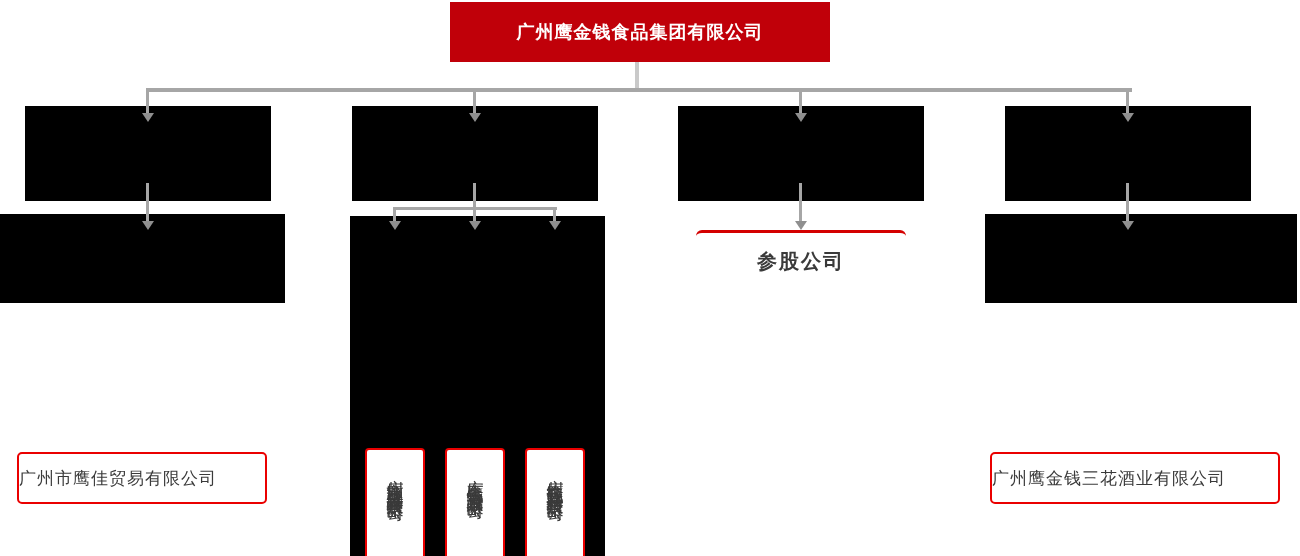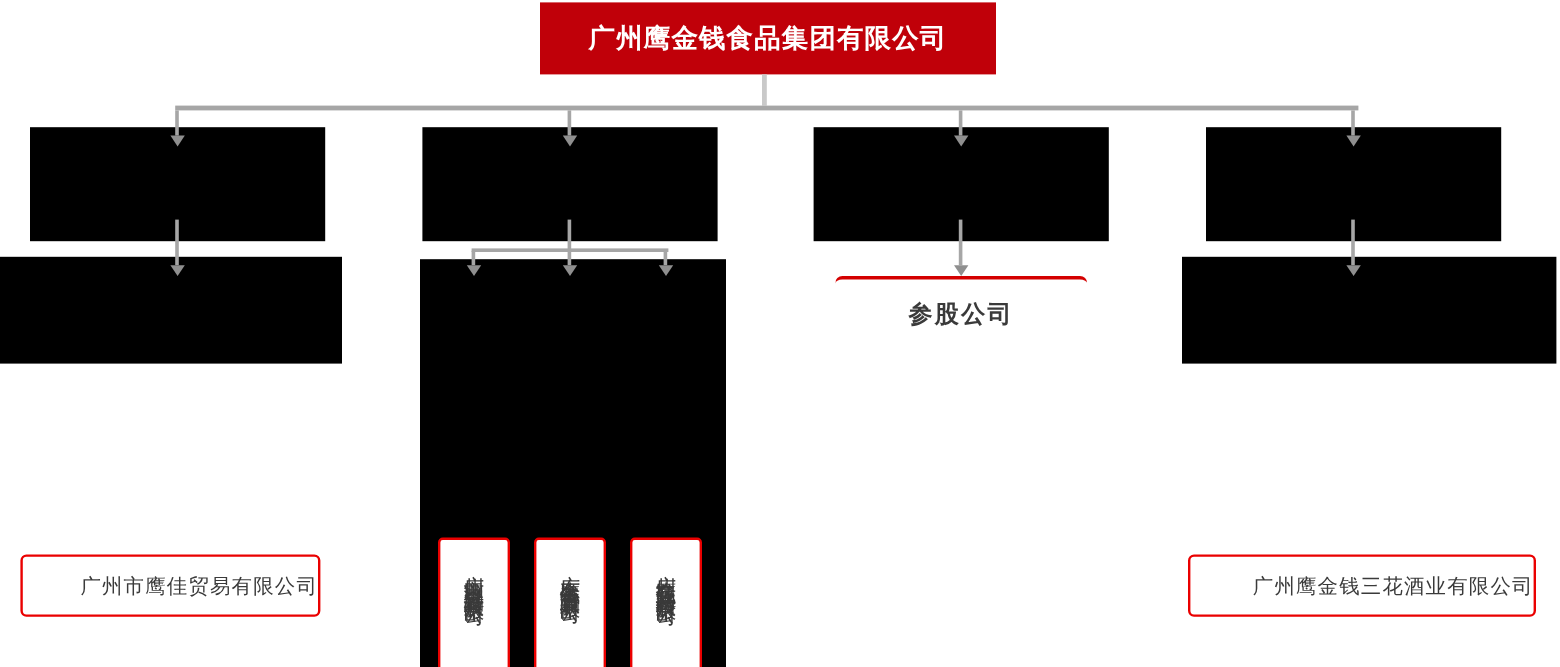--- a/index.html
+++ b/index.html
@@ -11,35 +11,35 @@
   .cline{position:absolute;z-index:5;background:var(--connector-gray);}
   .cline.light{background:var(--connector-light);}
   .arrow{
     position:absolute;z-index:6;width:0;height:0;
     border-left:6px solid transparent;border-right:6px solid transparent;
     border-top:9px solid var(--arrow-gray);
   }
   
   .root-box{
     position:absolute;left:450px;top:2px;width:380px;height:60px;
-    background:var(--brand-red);color:#ffffff;font-size:22px;font-weight:bold;
+    background:var(--brand-red);color:#ffffff;font-size:18px;font-weight:bold;
     display:flex;align-items:center;justify-content:center;letter-spacing:1px;
   }
   .outer-black{position:absolute;background:var(--box-black);}
   .l2-inner{
     position:absolute;background:#ffffff;border-radius:6px;
     border-top:3px solid var(--border-red-dark);
     width:210px;height:56px;top:124px;
     display:flex;align-items:center;justify-content:center;
     font-size:20px;font-weight:bold;color:var(--text-dark);letter-spacing:2px;
   }
   .l3-inner{
     position:absolute;background:#ffffff;border:2px solid var(--border-red);
-    border-radius:5px;top:248px;height:48px;
-    display:flex;align-items:center;justify-content:flex-end;
+    border-radius:5px;top:238px;height:48px;
+    display:flex;align-items:center;justify-content:flex-start;
     font-size:17px;color:var(--text-dark);letter-spacing:1px;
   }
   .v-inner{
     position:absolute;background:#ffffff;border:2px solid var(--border-red);
     border-radius:4px;top:232px;width:56px;height:296px;
     display:flex;justify-content:center;
     font-size:17px;color:var(--text-dark);
   }
   .v-inner span{
     writing-mode:vertical-rl;text-orientation:upright;

